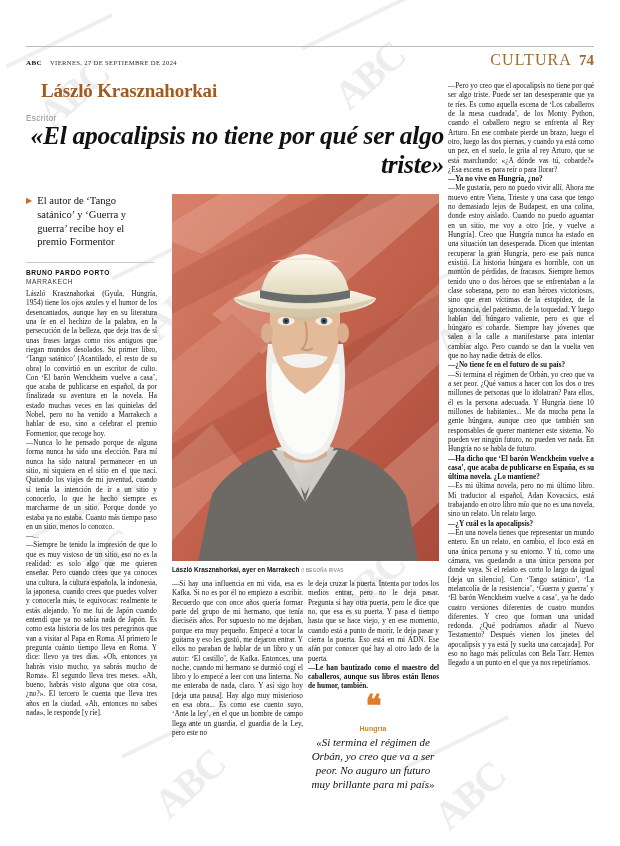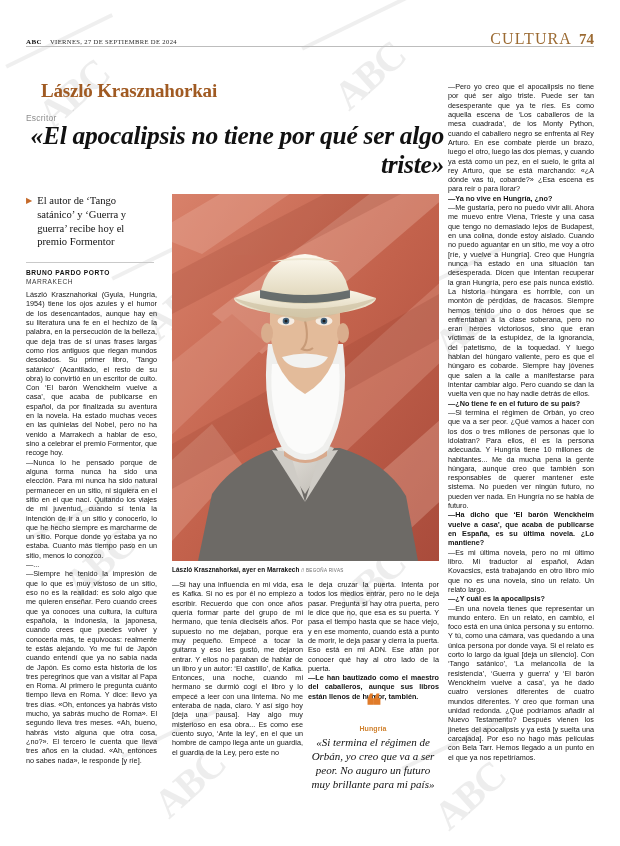--- a/index.html
+++ b/index.html
@@ -61,21 +61,21 @@
     font-size: 7px;
     letter-spacing: 0.4px;
     color: #111;
   }
   .mast-date {
     font-family: "Liberation Serif", serif;
     font-size: 6.6px;
     letter-spacing: 0.35px;
     color: #2a2a2a;
   }
-  .mast-right { display: flex; align-items: baseline; gap: 7px; }
+  .mast-right { display: flex; align-items: baseline; gap: 7px; margin-top: 21px; }
   .mast-section {
     font-family: "Liberation Serif", serif;
     font-size: 16px;
     letter-spacing: 1.1px;
     color: #9c6b33;
   }
   .mast-page {
     font-family: "Liberation Serif", serif;
     font-size: 15px;
     font-weight: 700;
@@ -163,21 +163,21 @@
     font-family: "Liberation Sans", sans-serif;
     font-size: 6.6px;
     letter-spacing: 0.55px;
     color: #3a3a3a;
     margin-top: 2px;
   }
 
   
   .col {
     position: absolute;
-    font-family: Liberation Sans, sans-serif;
+    font-family: Liberation Serif, serif;
     font-size: 7.25px;
     line-height: 1.285;
     text-align: justify;
     color: #151515;
     -webkit-hyphens: auto;
     hyphens: auto;
   }
   .col p { margin: 0; text-indent: 0; }
   .col p.q { font-weight: 700; }
   .c1 { left: 26px; top: 290px;  width: 131px; }

